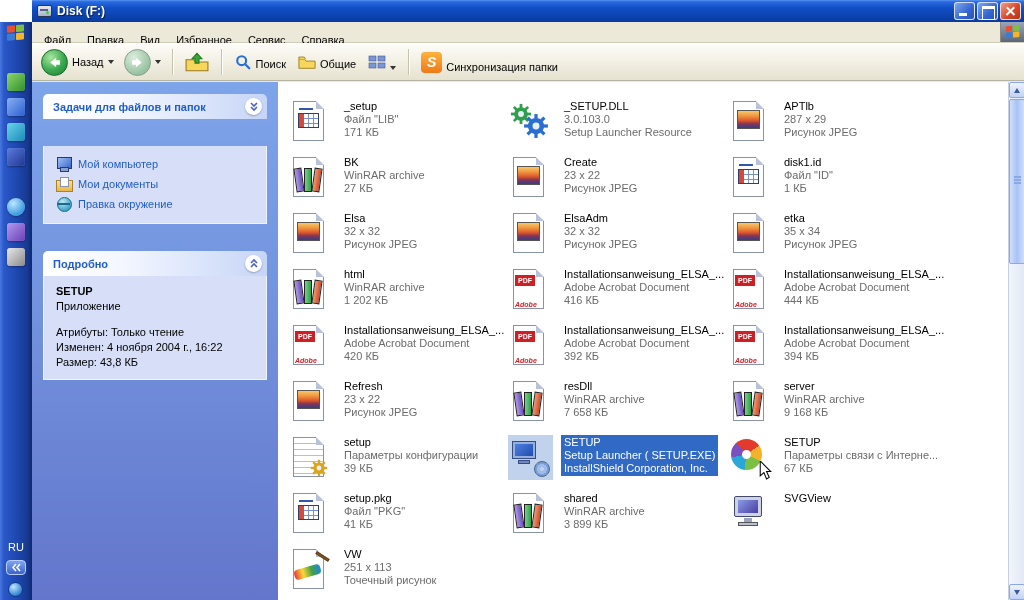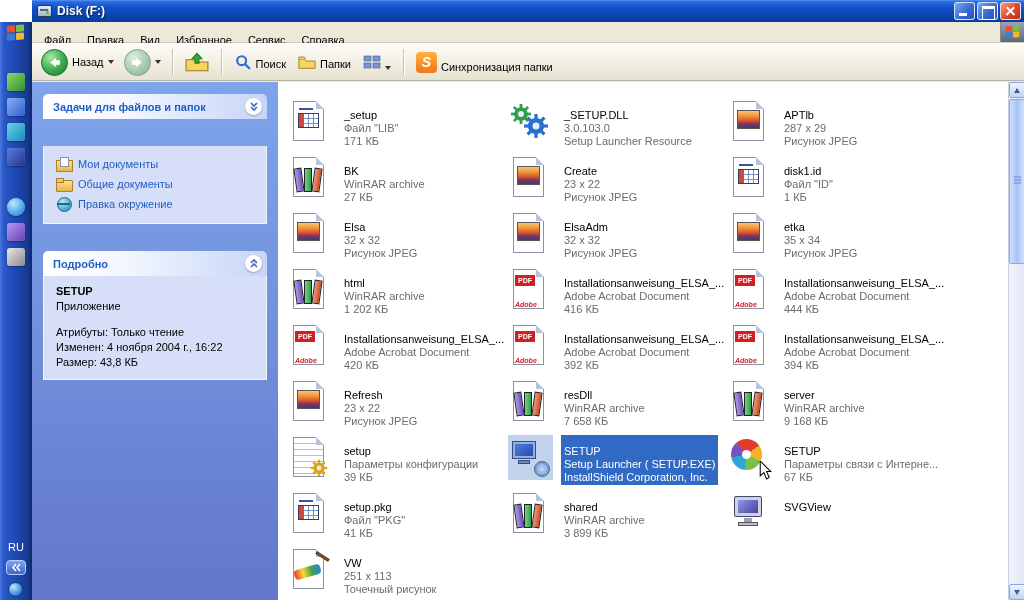--- a/index.html
+++ b/index.html
@@ -88,21 +88,21 @@
 .oi-net::before{content:'';position:absolute;left:1px;top:0;width:13px;height:13px;border-radius:50%;background:radial-gradient(circle at 35% 30%,#bfe8f0,#3aa0c8 75%);border:1px solid #1a6a8a;}
 .oi-net::after{content:'';position:absolute;left:1px;top:6px;width:13px;height:1.6px;background:#1a6a8a;}
 
 
 .filearea{position:absolute;left:246px;top:82px;right:16px;bottom:0;background:#fff;overflow:hidden;}
 .file-grid{display:grid;grid-template-columns:repeat(3,220px);grid-auto-rows:56px;align-content:start;padding:17px 0 0 10px;}
 .tile{display:flex;align-items:flex-start;gap:8px;cursor:default;}
 .ficon{position:relative;width:45px;height:45px;flex:0 0 45px;}
 .ftext{padding:1px 3px;max-width:168px;overflow:hidden;}
 .ftext div{line-height:13px;white-space:nowrap;}
-.l1{color:#000;margin-top:9px;}
+.l1{color:#000;}
 .l2,.l3{color:#6b6b6b;}
 .tile.sel .ftext{background:#316ac5;}
 .tile.sel .ftext div{color:#fff;}
 .tile.sel .ficon::after{content:'';position:absolute;inset:0;background:rgba(49,106,197,.30);}
 
 
 .pg{position:absolute;left:5px;top:2px;width:31px;height:40px;background:#fff;border:1px solid #8a92a8;}
 .pg::after{content:'';position:absolute;top:-1px;right:-1px;width:0;height:0;border-top:8px solid #fff;border-left:8px solid #b9c2d6;}
 .pg.lined{background:repeating-linear-gradient(180deg,#fff 0 5px,#aebfe8 5px 6px);}
 .minitbl{position:absolute;left:10px;top:14px;width:21px;height:15px;border:1px solid #30406e;
@@ -244,21 +244,21 @@
           <circle cx="7.5" cy="7.5" r="5" fill="none" stroke="#2a6fd6" stroke-width="2.4"></circle>
           <line x1="11.5" y1="11.5" x2="16" y2="16" stroke="#2a6fd6" stroke-width="2.6" stroke-linecap="round"></line>
         </svg>
         <span>Поиск</span>
       </div>
       <div class="tool-item">
         <svg class="ticon" viewBox="0 0 20 16">
           <path d="M1 5 h6 l2 2 h10 v8 h-18 z" fill="#f7d65c" stroke="#9a7a20"></path>
           <path d="M1 5 v-2.5 h6 l1.5 2.5" fill="#f7d65c" stroke="#9a7a20"></path>
         </svg>
-        <span>Папки</span>
+        <span>Общие</span>
       </div>
       <div class="tool-item">
         <svg class="ticon" viewBox="0 0 18 14">
           <g fill="#7a96d8" stroke="#44598a" stroke-width="0.6">
             <rect x="1" y="1" width="7" height="5"></rect>
               <rect x="10" y="1" width="7" height="5"></rect>
             <rect x="1" y="8" width="7" height="5"></rect>
               <rect x="10" y="8" width="7" height="5"></rect>
           </g>
         </svg>
@@ -279,26 +279,26 @@
               <span class="chev">
                 <svg width="10" height="11" viewBox="0 0 10 11">
                   <path d="M2 2 L5 5 L8 2 M2 6 L5 9 L8 6" stroke="#4a63c8" stroke-width="1.6" fill="none"></path>
                 </svg>
               </span>
             </div>
           </div>
           <div class="sec">
             <div class="sec-b">
               <div class="plink">
+                <span class="oi oi-computer"></span>
+                <span>Мой компьютер</span>
+              </div>
+              <div class="plink">
                 <span class="oi oi-docs"></span>
                 <span>Мои документы</span>
-              </div>
-              <div class="plink">
-                <span class="oi oi-folder"></span>
-                <span>Общие документы</span>
               </div>
               <div class="plink">
                 <span class="oi oi-net"></span>
                 <span>Правка окружение</span>
               </div>
             </div>
           </div>
           <div class="sec">
             <div class="sec-h">
               <span class="sec-t">Подробно</span>

